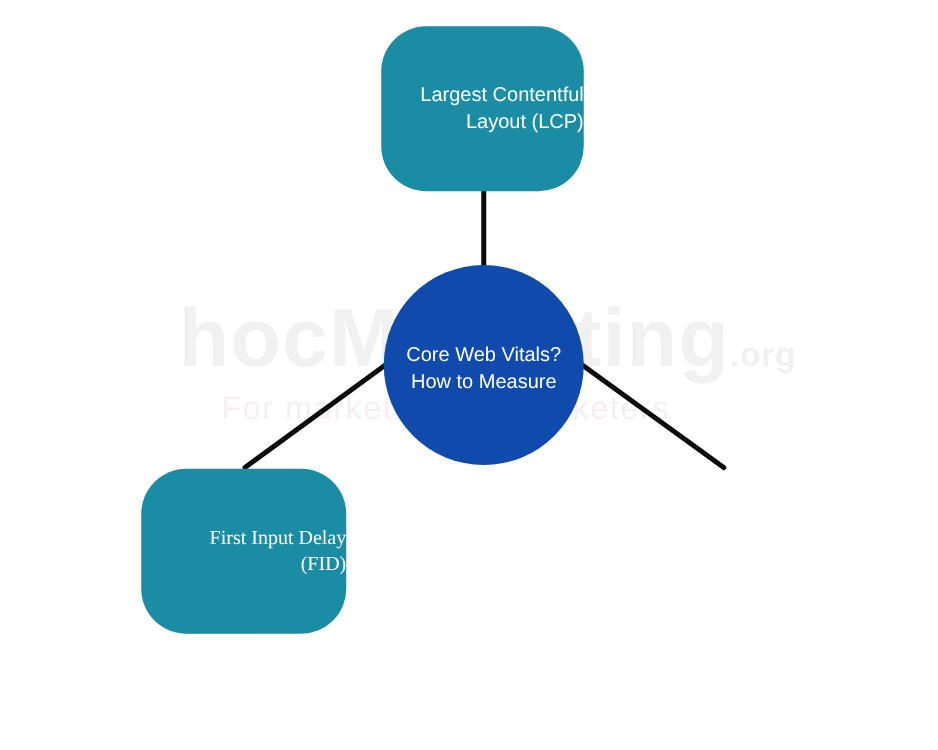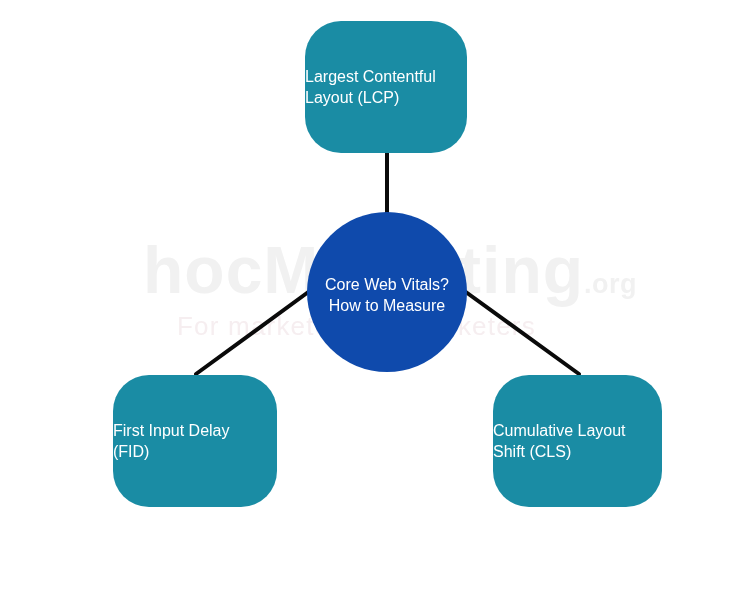--- a/index.html
+++ b/index.html
@@ -64,29 +64,29 @@
   }
 
   
   .node {
     position: absolute;
     z-index: 3;
     background: var(--node-fill, #1a8ca4);
     border-radius: 36px;
     display: flex;
     flex-direction: column;
-    align-items: flex-start;
+    align-items: flex-end;
     justify-content: center;
     color: var(--label-text, #ffffff);
     font-size: 16px;
     line-height: 21px;
     text-align: center;
   }
   .node-lcp { left: 305px; top: 21px;  width: 162px; height: 132px; }
-  .node-fid { left: 113px; top: 375px; width: 164px; height: 132px; }
+  .node-fid { left: 113px; top: 375px; width: 164px; height: 132px; font-family: Liberation Serif, serif; }
   .node-cls { left: 493px; top: 375px; width: 169px; height: 132px; }
 
   .node-center {
     position: absolute;
     z-index: 3;
     left: 307px;
     top: 212px;
     width: 160px;
     height: 160px;
     border-radius: 50%;
@@ -128,18 +128,14 @@
   <div class="node-center">
     <span>Core Web Vitals?</span>
     <span>How to Measure</span>
   </div>
 
   <div class="node node-fid">
     <span>First Input Delay</span>
     <span>(FID)</span>
   </div>
 
-  <div class="node node-cls">
-    <span>Cumulative Layout</span>
-    <span>Shift (CLS)</span>
-  </div>
 
 </div>
 
 </body></html>

